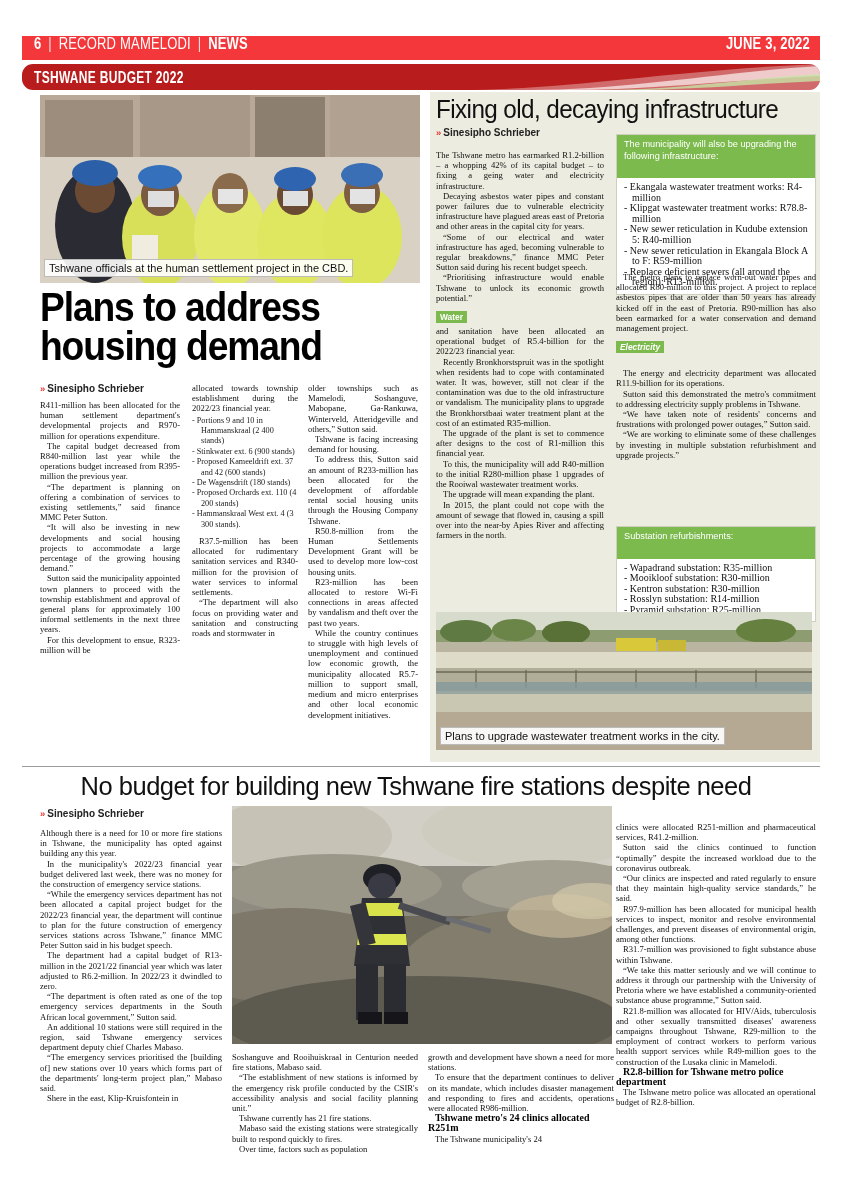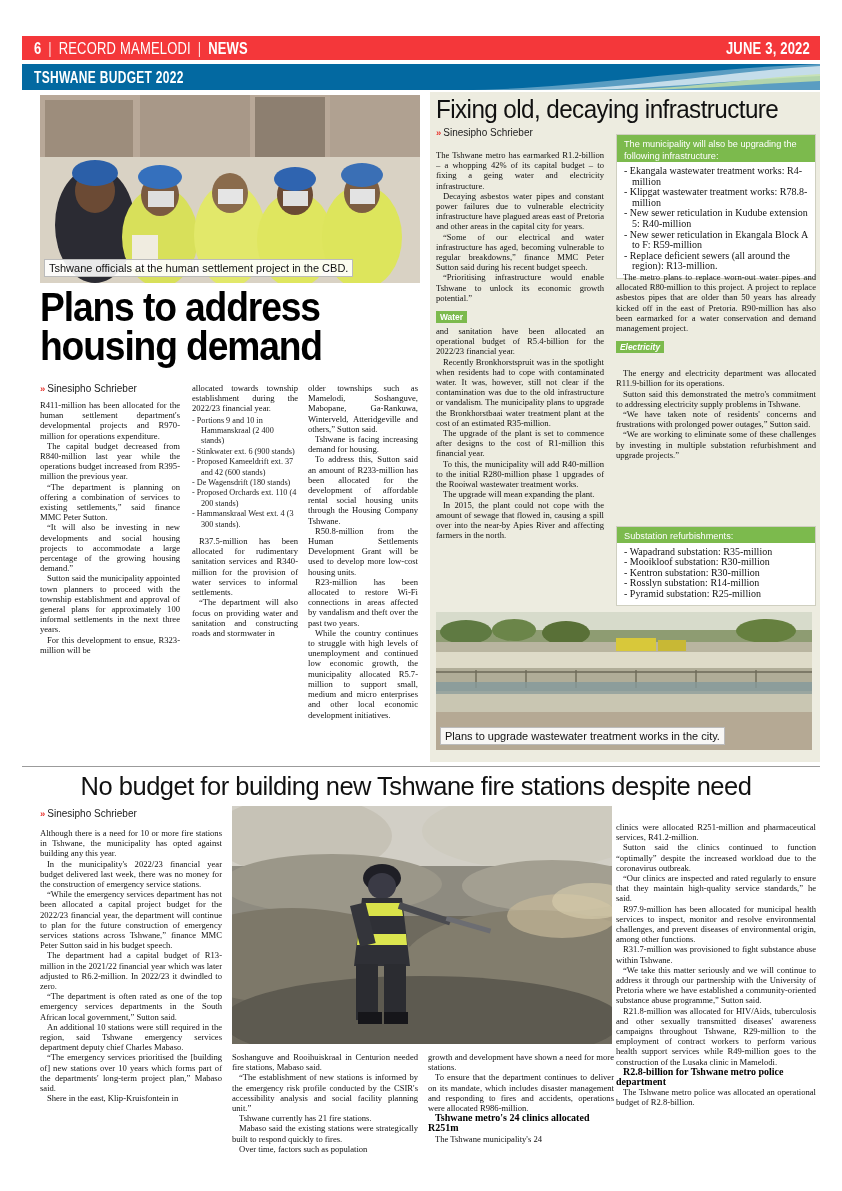--- a/index.html
+++ b/index.html
@@ -9,40 +9,41 @@
     background: #ffffff;
     font-family: "Liberation Serif", serif;
     position: relative;
     overflow: hidden;
   }
 
   
   .masthead {
     position:absolute; left:22px; top:36px; width:798px; height:24px;
     background:#f4373a;
-    display:flex; align-items:center; justify-content:space-between;
+    display:flex; align-items:flex-start; justify-content:space-between;
     padding:0 10px 0 12px;
   }
   .mast-left, .mast-right {
     color:#ffffff;
     font-family:"Liberation Sans", sans-serif;
     font-weight:bold;
     font-size:13px;
     letter-spacing:0.2px;
     white-space:nowrap;
     transform: scaleY(1.25);
   }
   .mast-left .sep { font-weight:normal; opacity:0.85; padding:0 3px; }
   .mast-left .thin { font-weight:normal; }
 
   
   .banner {
     position:absolute; left:22px; top:64px; width:798px; height:26px;
-    background:#0369a1;
+    background:#b91c1c;
     overflow:hidden;
+    border-radius:11px;
   }
   .banner-label {
     position:absolute; left:12px; top:5px;
     color:#ffffff;
     font-family:"Liberation Sans", sans-serif;
     font-weight:bold; font-size:12px;
     letter-spacing:0.3px;
     transform: scaleY(1.3);
     transform-origin: left top;
   }
@@ -50,21 +51,21 @@
 
   
   .byline {
     font-family:"Liberation Sans", sans-serif;
     font-size:9.5px;
     color:#222;
     margin-bottom:6px;
     white-space:nowrap;
   }
   .byline .chev { color:#e8342e; font-weight:bold; letter-spacing:-1px; margin-right:3px; }
-  .byline .nm { font-size:10px; }
+  .byline .nm { font-size:10px;font-weight:bold; }
 
   p.body {
     margin:0;
     font-size:8.6px;
     line-height:10.2px;
     text-align:justify;
     text-indent:7px;
     color:#111;
     hyphens:none;
   }
@@ -167,21 +168,21 @@
     background:#ffffff;
     border:1px solid #cfcfc0;
     margin:0 0 8px 0;
   }
   .greenbox-head {
     background:#7cba4d;
     color:#ffffff;
     font-family:"Liberation Sans", sans-serif;
     font-size:9.2px;
     line-height:11.5px;
-    padding:4px 7px 0 7px;
+    padding:4px 7px 16px 7px;
   }
   .greenbox-body {
     font-family:Liberation Serif, serif;
     font-size:10px;
     line-height:10.6px;
     color:#111;
     padding:4px 7px 6px 7px;
   }
   .greenbox-body div { padding-left:8px; text-indent:-8px; }
 

